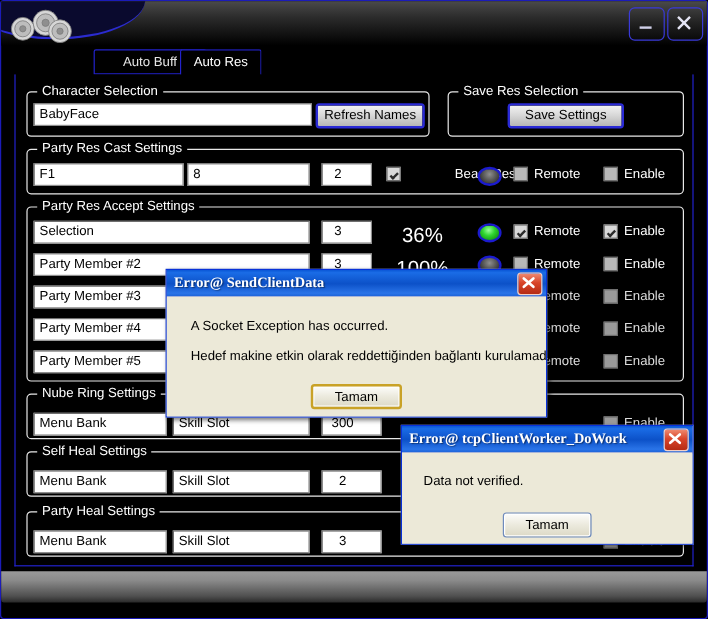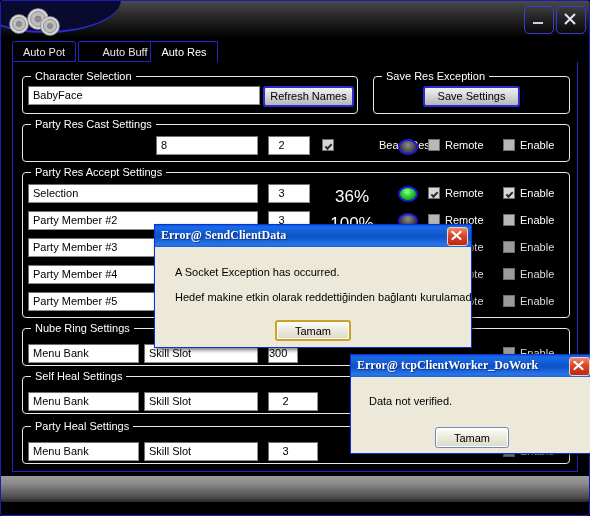--- a/index.html
+++ b/index.html
@@ -192,21 +192,20 @@
     position:absolute;color:#ffffff;font-size:17px;text-align:center;
   }
 
   
   .dlg{
     position:absolute;
     background:#ece9d8;
     border:1px solid #0831d9;
     box-sizing:border-box;
     box-shadow:2px 2px 4px rgba(0,0,0,.55);
-    margin-left:16px;
   }
   .dlg-tb{
     position:absolute;left:0;top:0;right:0;height:22px;
     background:linear-gradient(180deg,#0a57d6 0%,#1a6ce6 10%,#0c51c8 52%,#2a74e8 88%,#1d63d8 100%);
     border-bottom:1px solid #0831d9;
   }
   .dlg-title{
     position:absolute;left:6px;top:3px;
     color:#ffffff;font-size:12px;font-weight:bold;
     font-family:"Liberation Serif", serif;
@@ -283,41 +282,41 @@
         </svg>
     </div>
     <div class="wbtn" id="btn-close">
       <svg width="26" height="24">
         <path d="M8 7 L18 17 M18 7 L8 17" stroke="#e4e4f4" stroke-width="2" fill="none"></path>
       </svg>
     </div>
   </div>
 
   <div class="tabstrip">
-    <div class="tab" id="tab-0">Auto Pot</div>
     <div class="tab" id="tab-1">Auto Buff</div>
     <div class="tab active" id="tab-2">Auto Res</div>
   </div>
 
   <div class="tabpage"></div>
 
   <div class="gb" style="left:22px;top:76px;width:336px;height:38px;">
     <span class="gb-title">Character Selection</span>
   </div>
   <div class="combo" style="left:28px;top:86px;width:232px;">BabyFace</div>
   <div class="btn3d" style="left:263px;top:86px;width:91px;height:21px;">Refresh Names</div>
 
   <div class="gb" style="left:373px;top:76px;width:197px;height:38px;">
-    <span class="gb-title">Save Res Exception</span>
+    <span class="gb-title">Save Res Selection</span>
   </div>
   <div class="btn3d" style="left:423px;top:86px;width:97px;height:21px;">Save Settings</div>
 
   <div class="gb" style="left:22px;top:124px;width:548px;height:38px;">
     <span class="gb-title">Party Res Cast Settings</span>
   </div>
+  <div class="combo" style="left:28px;top:136px;width:125px;">F1</div>
   <div class="combo" style="left:156px;top:136px;width:102px;">8</div>
   <div class="spin" style="left:268px;top:136px;width:42px;">2</div>
   <div class="chk on" style="left:322px;top:139px;gap:40px;">
     <span class="box"></span>
     <span>Beast Res</span>
   </div>
   <div class="led off" style="left:398px;top:139px;"></div>
   <div class="chk" style="left:428px;top:139px;">
     <span class="box"></span>
     <span>Remote</span>
@@ -391,21 +390,21 @@
   <div class="chk dim" style="left:503px;top:295px;">
     <span class="box"></span>
     <span>Enable</span>
   </div>
 
   <div class="gb" style="left:22px;top:328px;width:548px;height:38px;">
     <span class="gb-title">Nube Ring Settings</span>
   </div>
   <div class="combo" style="left:28px;top:344px;width:111px;">Menu Bank</div>
   <div class="combo" style="left:144px;top:344px;width:114px;">Skill Slot</div>
-  <div class="spin" style="left:268px;top:344px;width:30px;">300</div>
+  <div class="spin" style="left:268px;top:344px;width:50px;">300</div>
   <div class="chk dim" style="left:503px;top:347px;">
     <span class="box"></span>
     <span>Enable</span>
   </div>
 
   <div class="gb" style="left:22px;top:376px;width:548px;height:38px;">
     <span class="gb-title">Self Heal Settings</span>
   </div>
   <div class="combo" style="left:28px;top:392px;width:111px;">Menu Bank</div>
   <div class="combo" style="left:144px;top:392px;width:114px;">Skill Slot</div>

